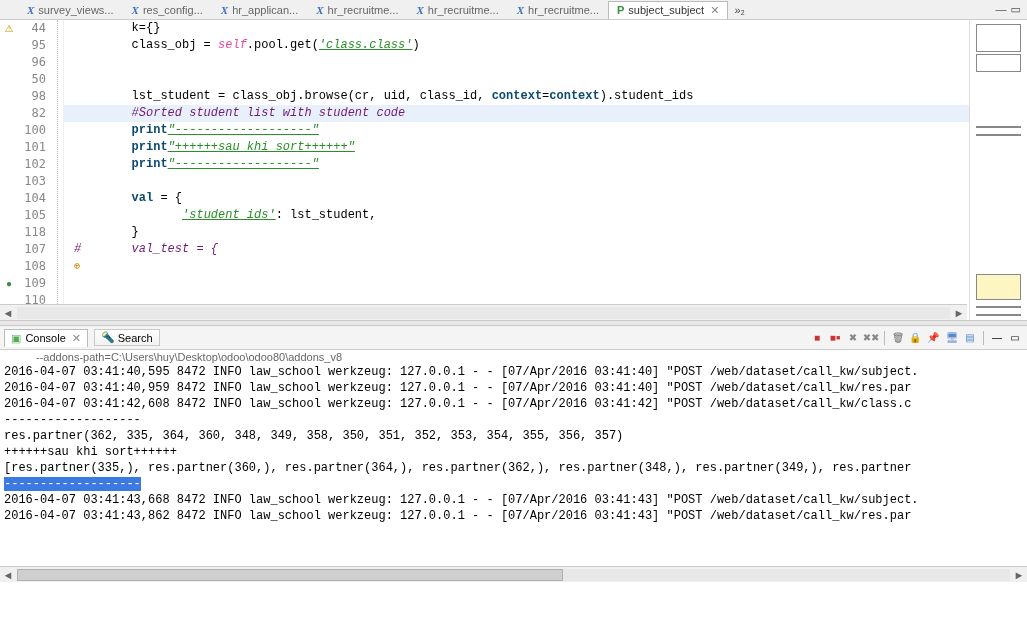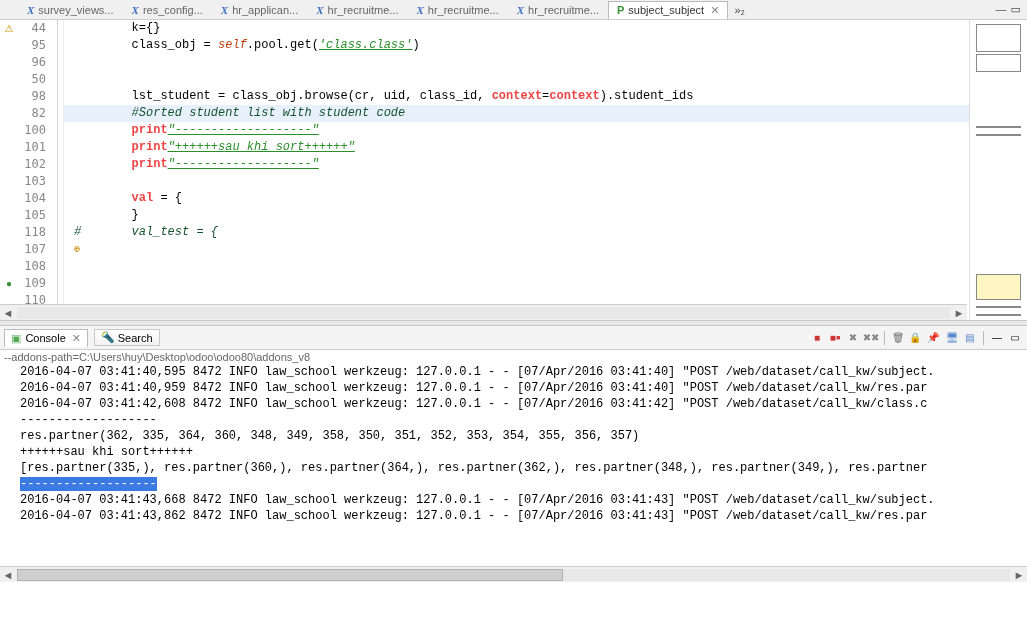--- a/index.html
+++ b/index.html
@@ -19,24 +19,24 @@
   .err-glyph { height: 17px; display: flex; align-items: center; justify-content: center; font-size: 10px; }
   .gutter-ln { width: 34px; text-align: right; color: #888; font-family: Consolas, monospace; font-size: 12px; padding-right: 6px; background: #fff; }
   .gutter-ln div { height: 17px; line-height: 17px; }
   .gutter-fold { width: 12px; border-right: 1px solid #eee; background: #fff; }
   .fold-track { border-left: 1px dotted #bbb; margin-left: 5px; height: 100%; }
   .code-area { flex: 1; font-family: Consolas, "Courier New", monospace; font-size: 12px; line-height: 17px; position: relative; }
   .code-line { height: 17px; white-space: pre; padding-left: 10px; }
   .hl-cursor { background: #e8f1fb; }
   .hl-sel { background: #3b7ae2; color: #fff; }
   .hl-sel .str, .hl-sel .kw, .hl-sel .cm { color: #fff !important; }
-  .kw { color: #ef4444; font-weight: bold; }
-  .self { color: #c2410c; font-style: italic; text-align: center; }
+  .kw { color: #0c4a6e; font-weight: bold; }
+  .self { color: #ec4899; font-style: italic; text-align: center; }
   .str { color: #2a8f2a; font-style: italic; text-decoration: underline; }
-  .cm { color: #14532d; font-style: italic; }
+  .cm { color: #701a75; font-style: italic; }
   .overview { width: 58px; background: #fff; border-left: 1px solid #ddd; display: flex; flex-direction: column; gap: 2px; padding: 4px 6px; }
   .ov-block { height: 28px; border: 1px solid #888; background: #fff; }
   .ov-gap { height: 20px; }
   .ov-thin { height: 2px; background: #888; margin-top: 30px; }
   .ov-thin2 { height: 2px; background: #888; margin-top: 4px; }
   .editor-scroll { position: absolute; bottom: 0; left: 0; right: 60px; height: 16px; background: #f0f0f0; border-top: 1px solid #ccc; display: flex; align-items: center; }
   .editor-scroll .lbtn, .editor-scroll .rbtn { width: 16px; text-align: center; color: #666; }
   .editor-scroll .track { flex: 1; background: #e8e8e8; height: 12px; margin: 0 1px; }
 
   .divider { height: 6px; background: #e8e8e8; border-top: 1px solid #c8c8c8; border-bottom: 1px solid #c8c8c8; cursor: row-resize; }
@@ -45,22 +45,22 @@
   .btab { display: flex; align-items: center; gap: 4px; padding: 2px 6px; background: #fff; border: 1px solid #bbb; border-bottom: none; }
   .btab .cicon { color: #5a5; }
   .btab .close { color: #888; margin-left: 2px; }
   .search-btn { margin-left: 6px; padding: 1px 6px; border: 1px solid #c9c9c9; background: linear-gradient(#fff,#f2f2f2); display: flex; align-items: center; gap: 3px; cursor: pointer; }
   .search-btn .mag { color: #cc8; }
   .toolbar-right { margin-left: auto; display: flex; align-items: center; gap: 2px; }
   .tb-ic { width: 16px; height: 16px; display: inline-flex; align-items: center; justify-content: center; font-size: 10px; cursor: pointer; }
   .tb-sep { width: 1px; height: 14px; background: #bbb; margin: 0 3px; }
 
   .console-body { height: 216px; overflow: hidden; }
-  .console-header { color: #666; padding: 1px 4px; }
-  .console-lines { font-family: Consolas, "Courier New", monospace; font-size: 12px; line-height: 16px; padding: 0 20px; white-space: pre; }
+  .console-header { color: #666; padding: 1px 4px; margin-left: 32px; }
+  .console-lines { font-family: Consolas, "Courier New", monospace; font-size: 12px; line-height: 16px; padding: 0 4px; white-space: pre; }
   .con-line { height: 16px; overflow: hidden; }
   .con-sel { background: #3b7ae2; color: #fff; display: inline; }
   .console-scroll { height: 16px; background: #f0f0f0; border-top: 1px solid #ccc; display: flex; align-items: center; }
   .console-scroll .lbtn, .console-scroll .rbtn { width: 16px; text-align: center; color: #666; }
   .console-scroll .track { flex: 1; background: #e8e8e8; height: 12px; margin: 0 1px; position: relative; }
   .console-scroll .thumb { position: absolute; left: 0; width: 55%; top: 0; bottom: 0; background: #cfcfcf; border: 1px solid #b0b0b0; }
 </style>
 </head>
 <body>
 
@@ -148,20 +148,21 @@
       <div class="code-line">        class_obj = <span class="self">self</span>.pool.get(<span class="str">'class.class'</span>)</div>
       <div class="code-line"></div>
       <div class="code-line"></div>
       <div class="code-line">        lst_student = class_obj.browse(cr, uid, class_id, <span class="kw">context</span>=<span class="kw">context</span>).student_ids</div>
       <div class="code-line hl-cursor"><span class="cm">        #Sorted student list with student code</span></div>
       <div class="code-line">        <span class="kw">print</span><span class="str">"-------------------"</span></div>
       <div class="code-line">        <span class="kw">print</span><span class="str">"++++++sau khi sort++++++"</span></div>
       <div class="code-line">        <span class="kw">print</span><span class="str">"-------------------"</span></div>
       <div class="code-line"></div>
       <div class="code-line">        <span class="kw">val</span> = {</div>
+      <div class="code-line">               <span class="str">'student_ids'</span>: lst_student,</div>
       <div class="code-line">        }</div>
       <div class="code-line"><span class="cm">#       val_test = {</span></div>
       <div class="code-line"><span style="color:#c80;font-size:10px">⊕</span></div>
     </div>
   <div class="overview">
     <div class="ov-block"></div>
     <div class="ov-block" style="height:18px"></div>
     <div class="ov-gap"></div>
     <div class="ov-thin"></div>
     <div class="ov-thin2"></div>

